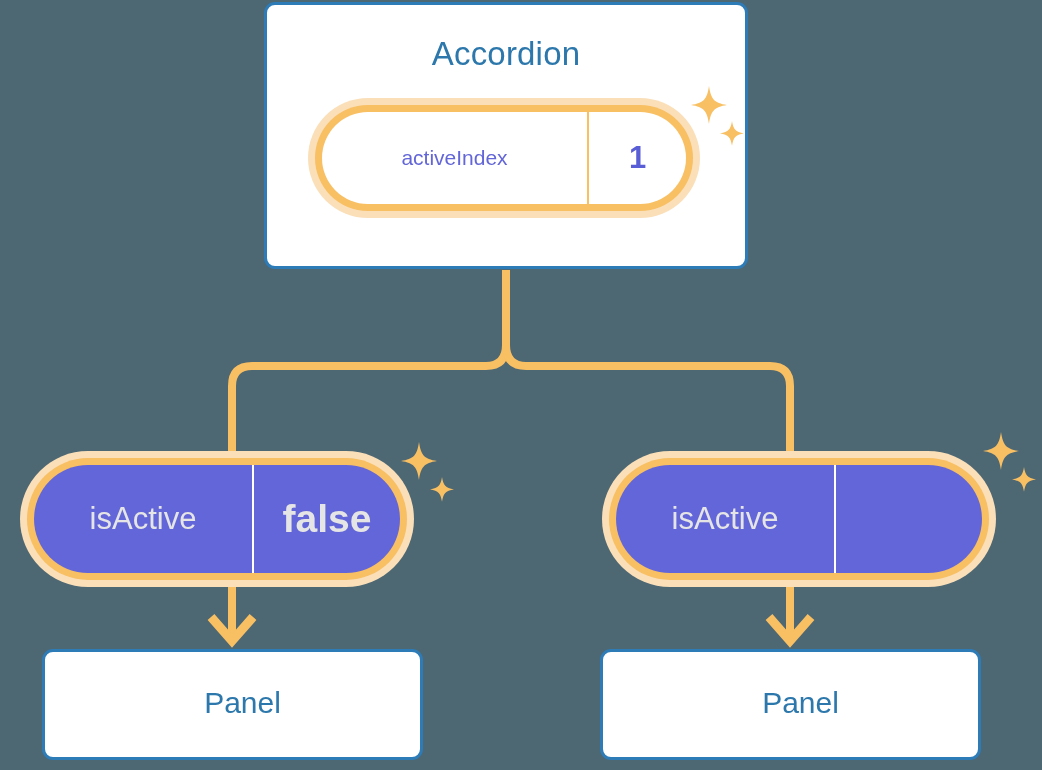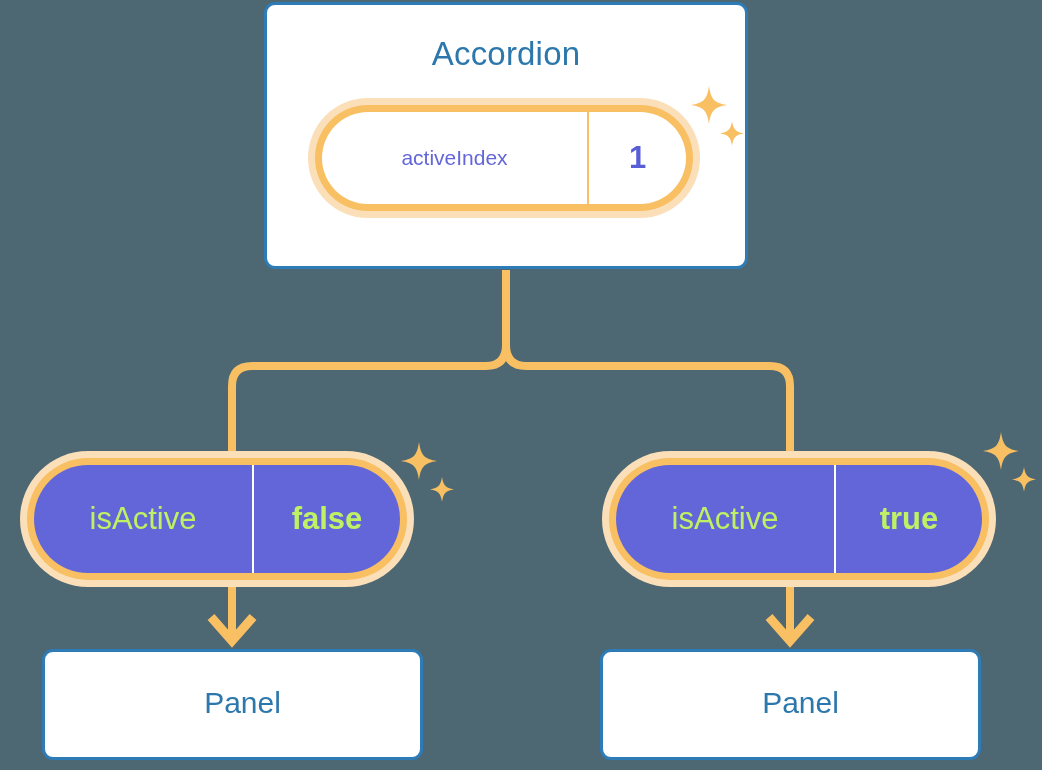--- a/index.html
+++ b/index.html
@@ -129,28 +129,28 @@
   .pill-bool {
     top: 451px;
     width: 394px;
     height: 136px;
   }
   #pill-left  { left: 20px; }
   #pill-right { left: 602px; }
   .pill-bool .pill-body { background: #6366d8; }
   .pill-bool .pill-key {
     flex: 0 0 218px;
-    color: #bef264;
+    color: #e5e5e5;
     font-size: 31px;
     border-right: 2px solid #ffffff;
   }
   .pill-bool .pill-val {
     flex: 1 1 auto;
-    color: #bef264;
-    font-size: 31px;
+    color: #e5e5e5;
+    font-size: 39px;
   }
 
   
   .sparkle-group {
     position: absolute;
     pointer-events: none;
   }
   #sparkle-accordion { left: 688px; top: 86px; }
   #sparkle-left      { left: 398px; top: 442px; }
   #sparkle-right     { left: 980px; top: 432px; }
@@ -218,21 +218,20 @@
   </div>
 
   <div id="panel-card-left" class="card panel-card">
     <div class="card-title">Panel</div>
   </div>
 
   <div id="pill-right" class="pill-wrap pill-bool">
     <div class="pill-ring">
       <div class="pill-body">
         <div class="pill-key">isActive</div>
-        <div class="pill-val">true</div>
       </div>
     </div>
   </div>
 
   <div id="sparkle-right" class="sparkle-group">
     <svg width="60" height="70" viewBox="0 0 60 70">
       <path fill="#f8bf63" d="M21 0 C23 13 26 17 39 19 C26 21 23 25 21 38 C19 25 16 21 3 19 C16 17 19 13 21 0 Z"></path>
       <path fill="#f8bf63" d="M44 35 C45.4 43.5 47.4 46 56 47.4 C47.4 48.8 45.4 51.3 44 59.8 C42.6 51.3 40.6 48.8 32 47.4 C40.6 46 42.6 43.5 44 35 Z"></path>
     </svg>
   </div>

